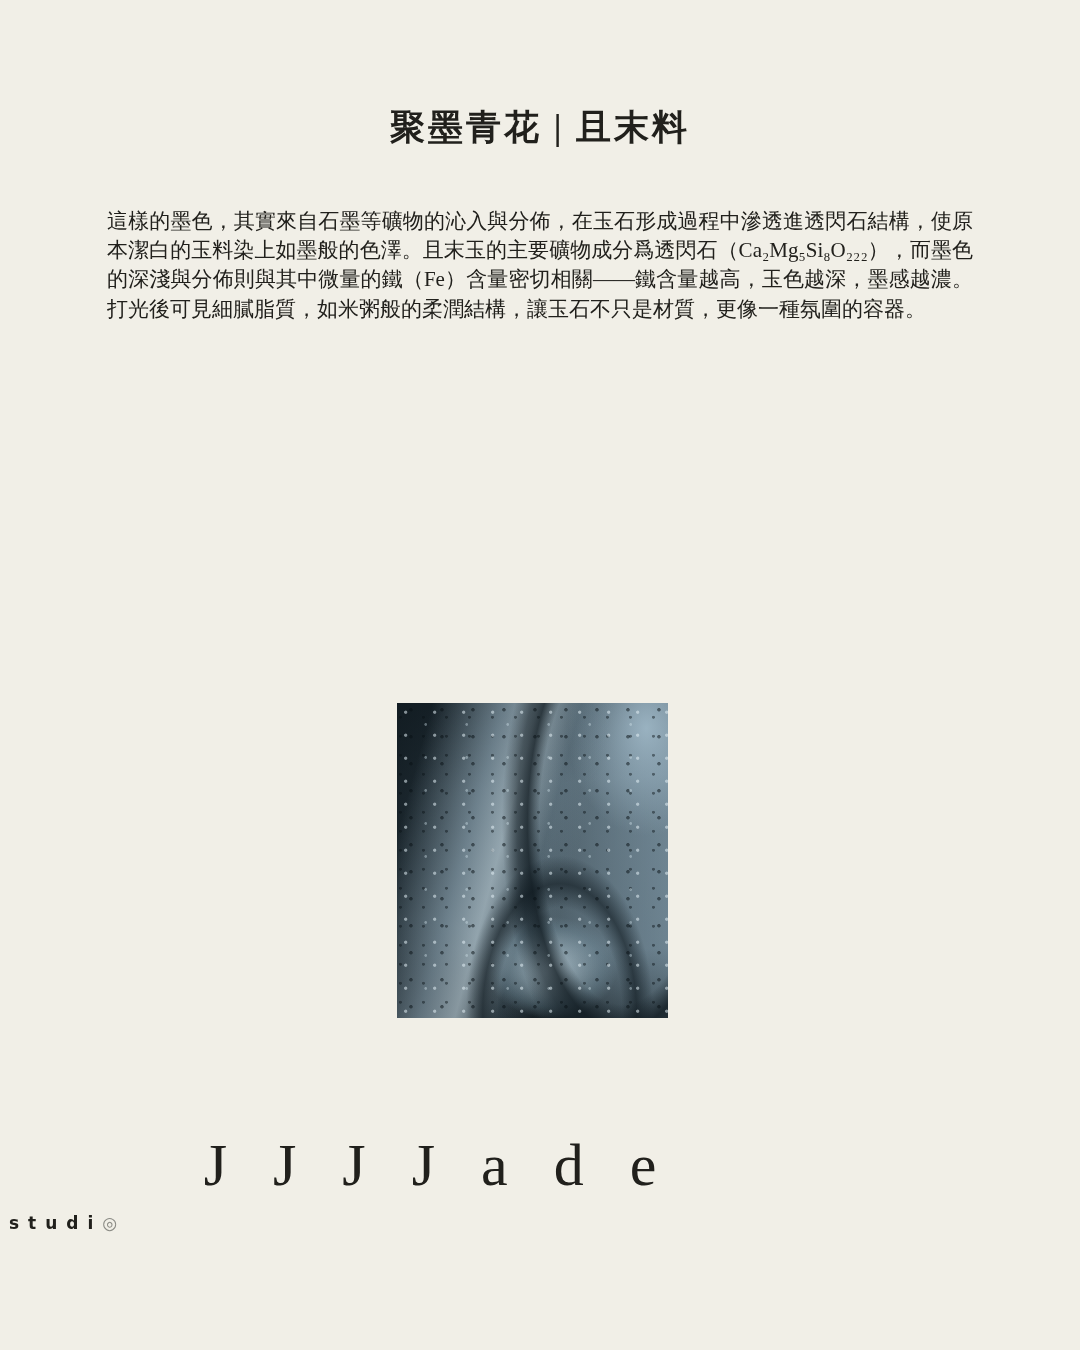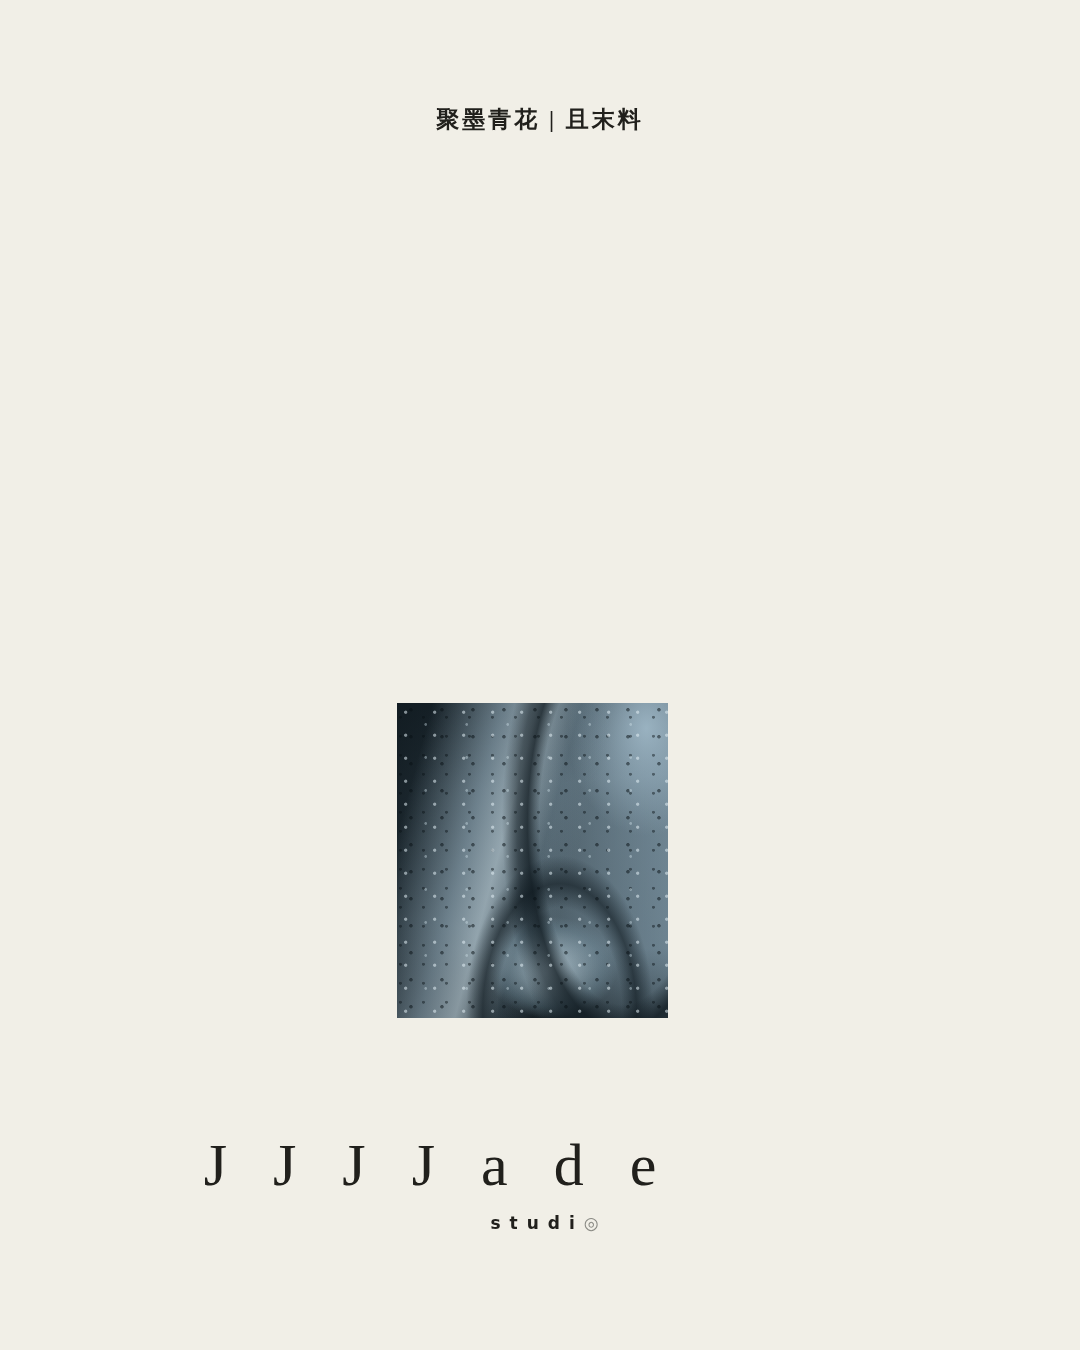--- a/index.html
+++ b/index.html
@@ -14,21 +14,21 @@
     overflow: hidden;
   }
 
   .title {
     position: absolute;
     top: 104px;
     left: 0;
     width: 1080px;
     margin: 0;
     text-align: center;
-    font-size: 23px;
+    font-size: 35px;
     font-weight: 700;
     letter-spacing: 3px;
     color: var(--ink, #21201c);
   }
 
   .article {
     position: absolute;
     left: 107px;
     top: 207px;
     width: 866px;
@@ -95,21 +95,21 @@
     text-indent: 46px; 
     color: var(--ink, #21201c);
     white-space: nowrap;
   }
 
   .studio {
     position: absolute;
     top: 1211px;
     left: 0;
     width: 1080px;
-    text-align: center;
+    text-align: left;
     font-family: "DejaVu Sans", "Liberation Sans", sans-serif;
     font-weight: 700;
     font-size: 17px;
     line-height: 24px;
     letter-spacing: 9px;
     text-indent: 9px;
     color: var(--ink, #21201c);
     white-space: nowrap;
   }
   .studio .mark {
@@ -119,20 +119,21 @@
   }
 </style>
 </head>
 <body>
 
 <main>
 
   <h1 class="title">聚墨青花 | 且末料</h1>
 
   <section class="article">
+    <p>這樣的墨色，其實來自石墨等礦物的沁入與分佈，在玉石形成過程中滲透進透閃石結構，使原本潔白的玉料染上如墨般的色澤。且末玉的主要礦物成分爲透閃石（Ca₂Mg₅Si₈O₂₂₂），而墨色的深淺與分佈則與其中微量的鐵（Fe）含量密切相關——鐵含量越高，玉色越深，墨感越濃。打光後可見細膩脂質，如米粥般的柔潤結構，讓玉石不只是材質，更像一種氛圍的容器。</p>
   </section>
 
   <figure class="jade"></figure>
 
   <footer>
     <div class="logo">JJJJade</div>
     <div class="studio">
       <span>studi</span><span class="mark">◎</span>
     </div>
   </footer>

